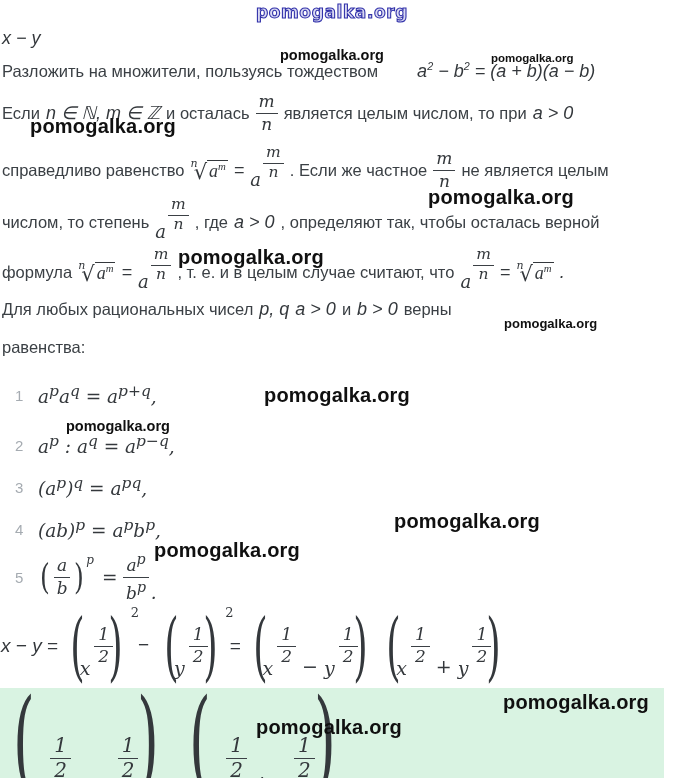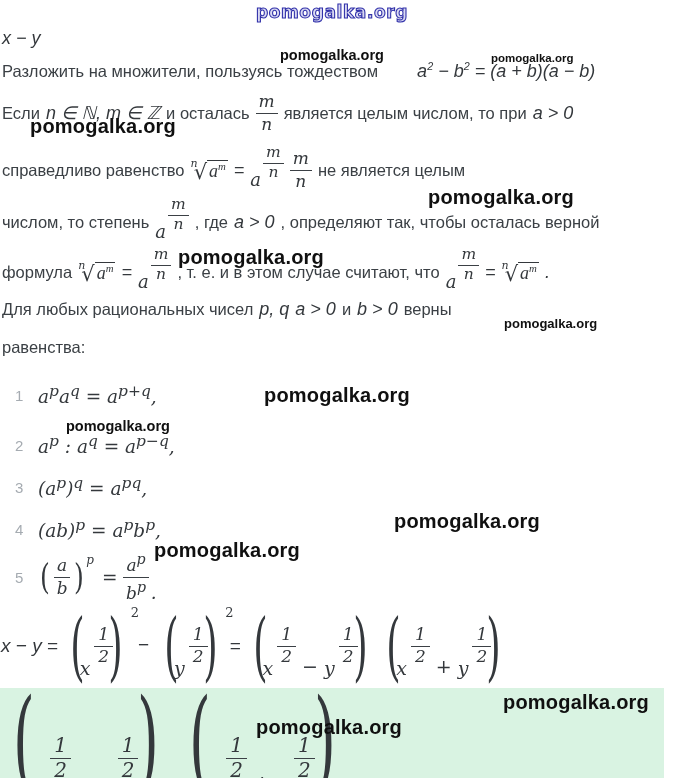--- a/index.html
+++ b/index.html
@@ -132,20 +132,21 @@
     <span class="txt">справедливо равенство</span>
     <span class="root"><sup class="idx">n</sup><span class="rsign">√</span><span class="rad"><span>a</span><sup>m</sup></span></span>
     <span class="math">=</span>
     <span class="asup">
         <span class="base">a</span>
         <span class="supfrac">
           <span class="fn">m</span>
           <span class="fd">n</span>
         </span>
       </span>
+    <span class="txt">. Если же частное</span>
     <span class="ifrac">
         <span class="fn">m</span>
         <span class="fd">n</span>
       </span>
     <span class="txt">не является целым</span>
   </div>
 
   <div class="line" style="left:2px; top:196px; height:52px;">
     <span class="txt">числом, то степень</span>
     <span class="asup">
@@ -164,21 +165,21 @@
     <span class="txt">формула</span>
     <span class="root"><sup class="idx">n</sup><span class="rsign">√</span><span class="rad"><span>a</span><sup>m</sup></span></span>
     <span class="math">=</span>
     <span class="asup">
         <span class="base">a</span>
         <span class="supfrac">
           <span class="fn">m</span>
           <span class="fd">n</span>
         </span>
       </span>
-    <span class="txt">, т. е. и в этом случае считают, что</span>
+    <span class="txt">, т. е. и в целым случае считают, что</span>
     <span class="asup">
         <span class="base">a</span>
         <span class="supfrac">
           <span class="fn">m</span>
           <span class="fd">n</span>
         </span>
       </span>
     <span class="math">=</span>
     <span class="root"><sup class="idx">n</sup><span class="rsign">√</span><span class="rad"><span>a</span><sup>m</sup></span></span>
     <span class="math">.</span>

